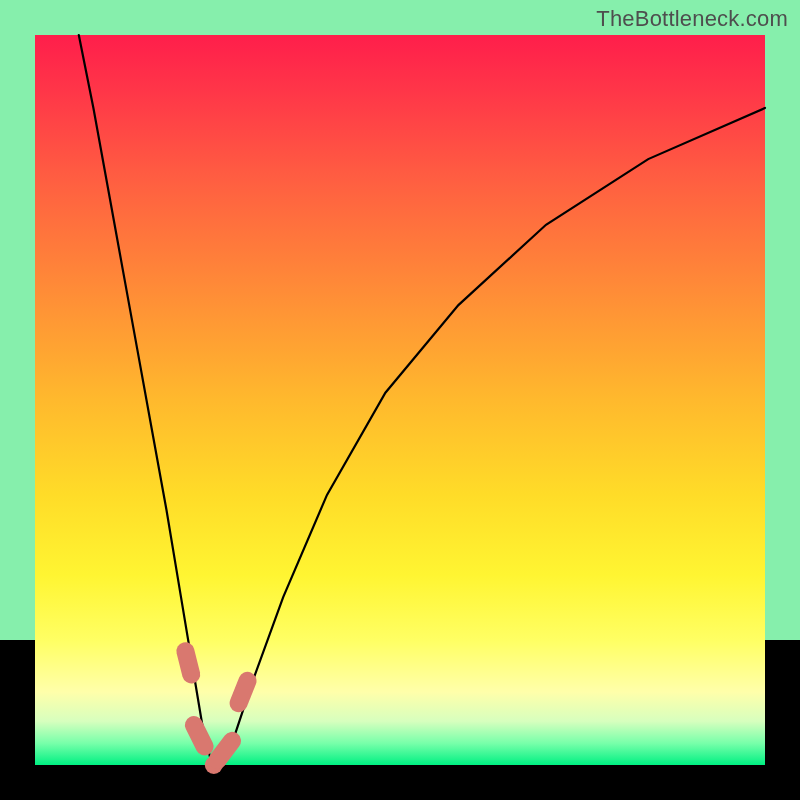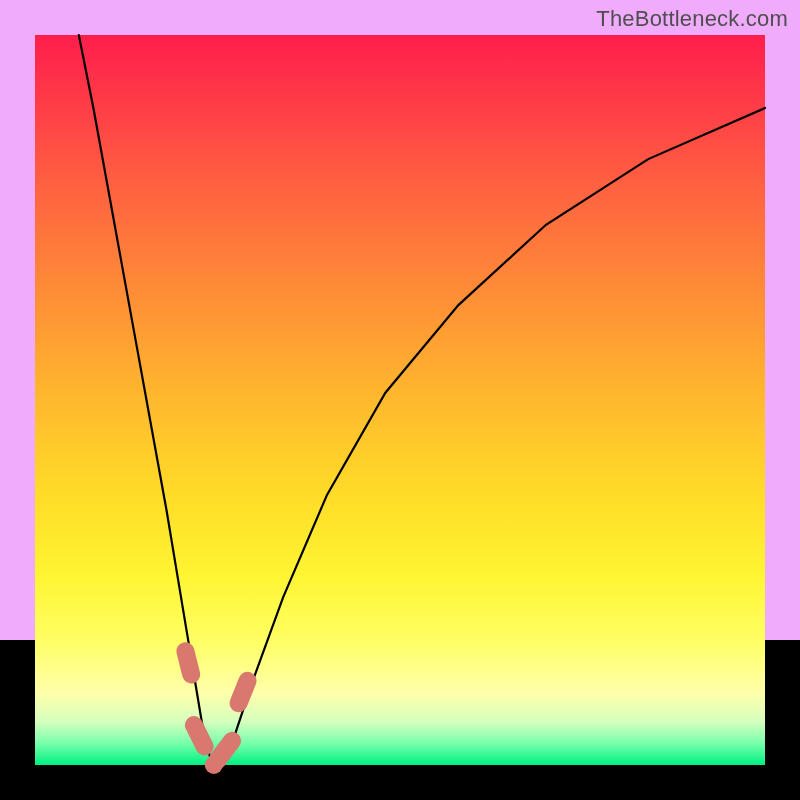--- a/index.html
+++ b/index.html
@@ -11,21 +11,21 @@
     position: relative;
     font-family: Arial, Helvetica, sans-serif;
     overflow: hidden;
   }
   .frame {
     position: absolute;
     top: 0;
     left: 0;
     width: 800px;
     height: 640px;
-    background: #f0abfc;
+    background: #86efac;
   }
   .plot-area {
     position: absolute;
     top: 35px;
     left: 35px;
     width: 730px;
     height: 730px;
     background: linear-gradient(to bottom,
       rgb(255,30,75) 0%,
       rgb(255,55,72) 8%,

